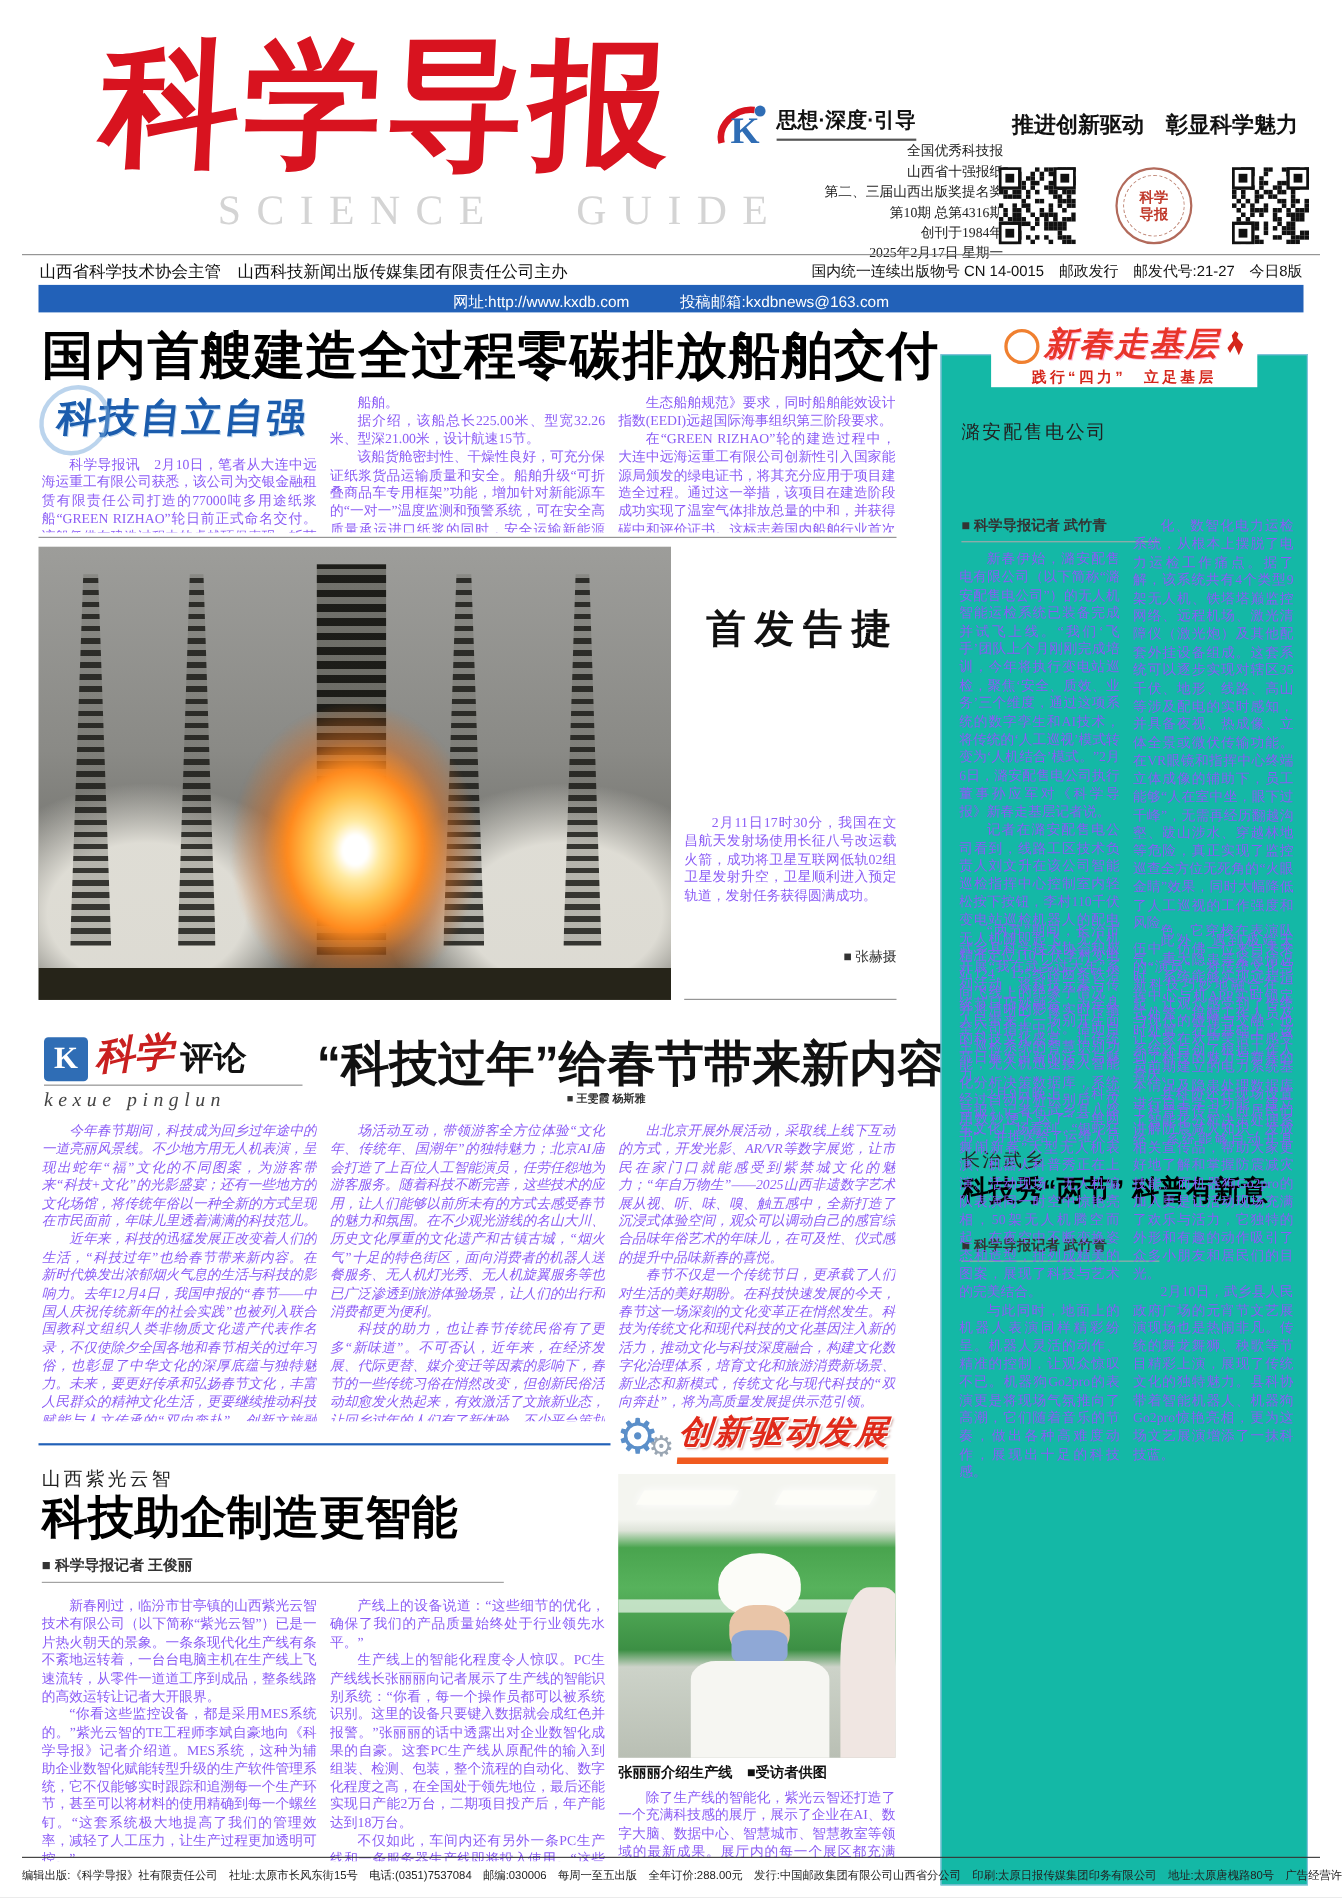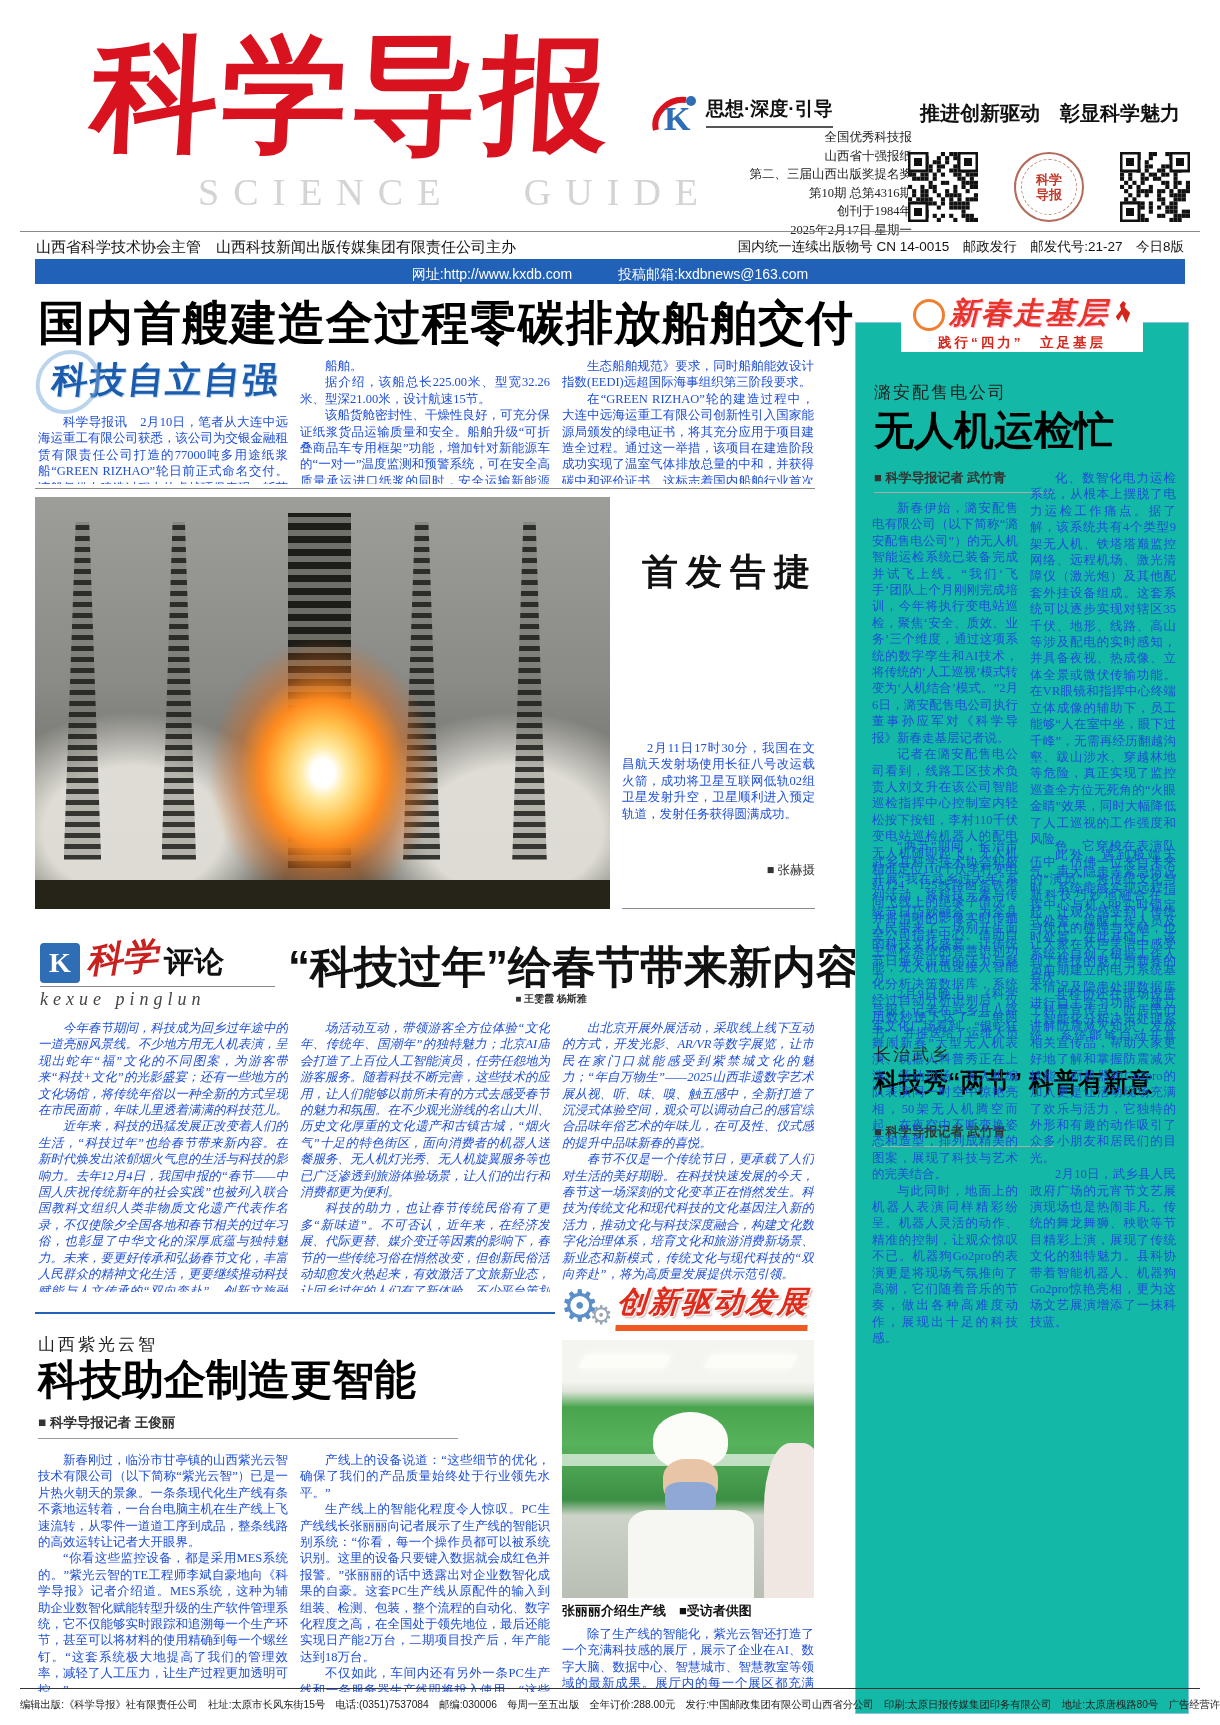--- a/index.html
+++ b/index.html
@@ -33,21 +33,21 @@
         color:#fff;display:flex;align-items:flex-end;justify-content:center;gap:46px;
         font-size:14px;font-family:"Liberation Sans",sans-serif;}
 
   
   #lead-headline{position:absolute;left:38px;top:292px;width:778px;font-size:47px;font-weight:900;
         font-family:"Liberation Sans",sans-serif;letter-spacing:1px;white-space:nowrap;color:#000;}
   #lead-badge{position:absolute;left:52px;top:356px;font-size:36px;font-weight:bold;color:#1b5cad;
         transform:skewX(-6deg);letter-spacing:2px;text-shadow:1px 1px 0 #bcd6ee;}
   #lead-badge::before{content:"";position:absolute;left:-16px;top:-6px;width:56px;height:56px;
         border-radius:50%;border:4px solid rgba(120,170,220,.5);}
-  .tcol{position:absolute;font-size:12.5px;line-height:16.4px;text-align:justify;overflow:hidden;color:#1d4ed8;}
+  .tcol{position:absolute;font-size:12.5px;line-height:16.4px;text-align:justify;overflow:hidden;color:#8b5cf6;}
   .tcol p{margin:0;text-indent:2em;}
   #lead-c1{left:38px;top:414px;width:250px;height:70px;}
   #lead-c2{left:300px;top:358px;width:250px;height:126px;}
   #lead-c3{left:562px;top:358px;width:252px;height:126px;}
 
   
   #photo-rocket{position:absolute;left:35px;top:497px;width:575px;height:412px;overflow:hidden;
         background:linear-gradient(#9d9d9a 0%,#8a8a86 45%,#6f6f6a 75%,#4a4a44 100%);}
   .tower{position:absolute;top:6%;height:82%;background:repeating-linear-gradient(0deg,rgba(30,30,26,.88) 0 5px,rgba(105,105,98,.35) 5px 11px);
         clip-path:polygon(32% 0,68% 0,100% 100%,0 100%);}
@@ -572,21 +572,20 @@
   <div class="tcol" id="smart-c3">
       <p>除了生产线的智能化，紫光云智还打造了一个充满科技感的展厅，展示了企业在AI、数字大脑、数据中心、智慧城市、智慧教室等领域的最新成果。展厅内的每一个展区都充满了“未来感”，传递着科技创新的无限可能。</p>
     </div>
 
   <div id="sidebar">
     <div id="side-banner">
       <span id="banner-title">新春走基层</span><span class="runner"></span>
       <div id="banner-sub">践行“四力”　立足基层</div>
     </div>
     <div class="side-kicker" id="s1-kicker">潞安配售电公司</div>
-    <div class="side-title" id="s1-title">无人机运检忙</div>
     <div class="side-byline" id="s1-byline">■ 科学导报记者 武竹青</div>
     <div class="side-kicker" id="s2-kicker">长治武乡</div>
     <div class="side-title" id="s2-title">科技秀“两节” 科普有新意</div>
     <div class="side-byline" id="s2-byline">■ 科学导报记者 武竹青</div>
   </div>
   <div class="tcol" id="s1-c1">
       <p>新春伊始，潞安配售电有限公司（以下简称“潞安配售电公司”）的无人机智能运检系统已装备完成并试飞上线。“我们‘飞手’团队上个月刚刚完成培训，今年将执行变电站巡检，聚焦‘安全、质效、业务’三个维度，通过这项系统的数字孪生和AI技术，将传统的‘人工巡视’模式转变为‘人机结合’模式。”2月6日，潞安配售电公司执行董事孙应军对《科学导报》新春走基层记者说。</p>
       <p>记者在潞安配售电公司看到，线路工区技术负责人刘文升在该公司智能巡检指挥中心控制室内轻松按下按钮，李村110千伏变电站巡检机器人的配电无人机随即起飞。无人机精准定位110千伏李村变电站124、125线路两条铁塔间飞线上的绝缘子情况，并将清晰的影像实时传输至公司指挥中心。借助自主巡检系统的智慧识别功能，无人机迅速接入智能化分析决策数据库，系统经过自动分析识别后，仅用数秒便下达了“一单两书”，并推送给了运维人员处理。成显收到通知后，携带激光清障仪火速赶到现场，仅用半小时便高效完成了隐患处理。</p>
     </div>
   <div class="tcol" id="s1-c2">

